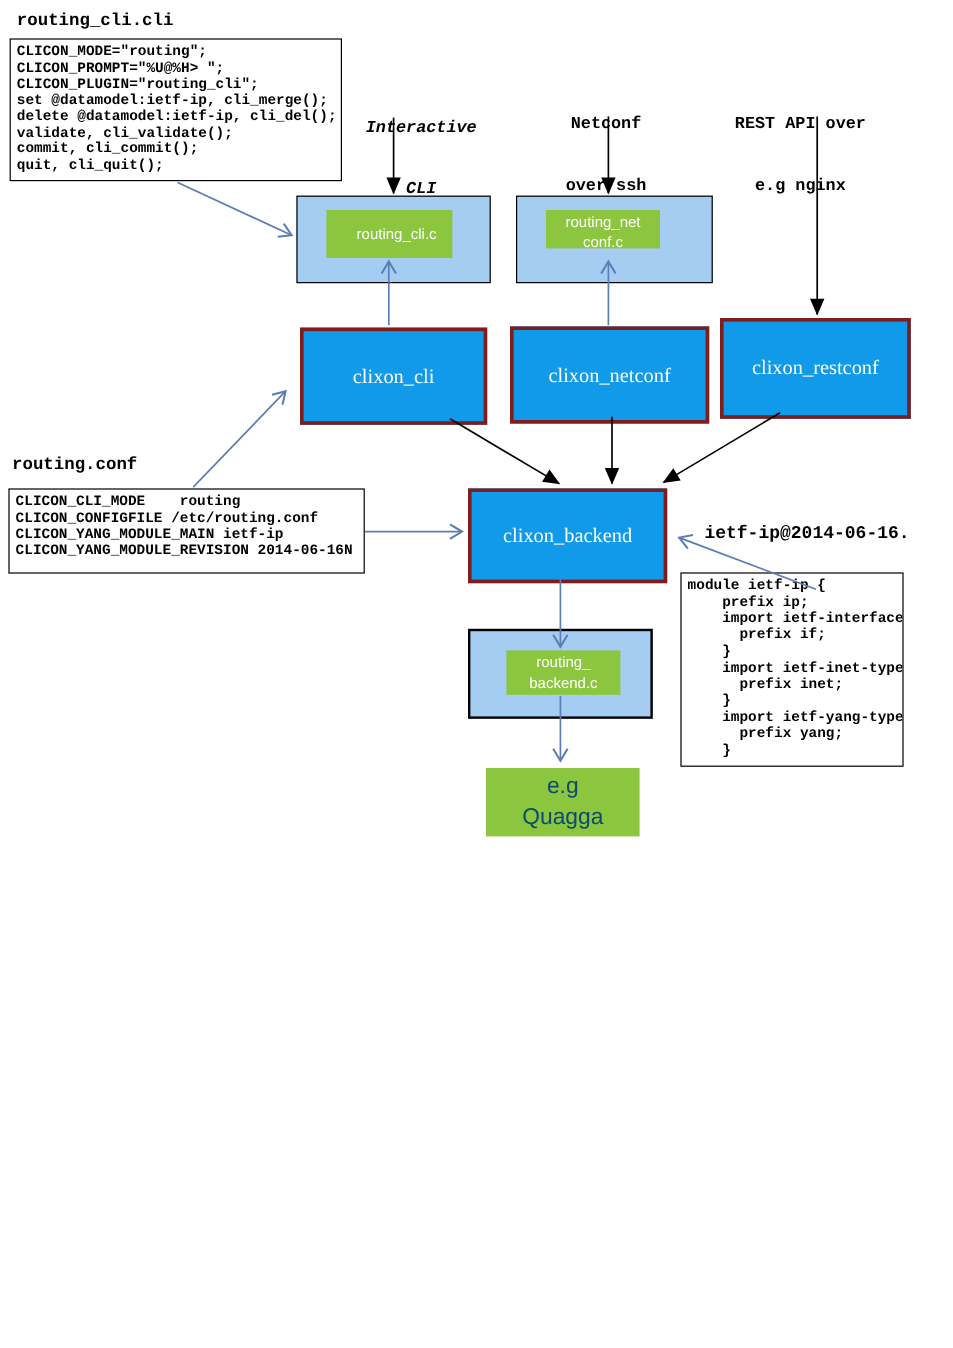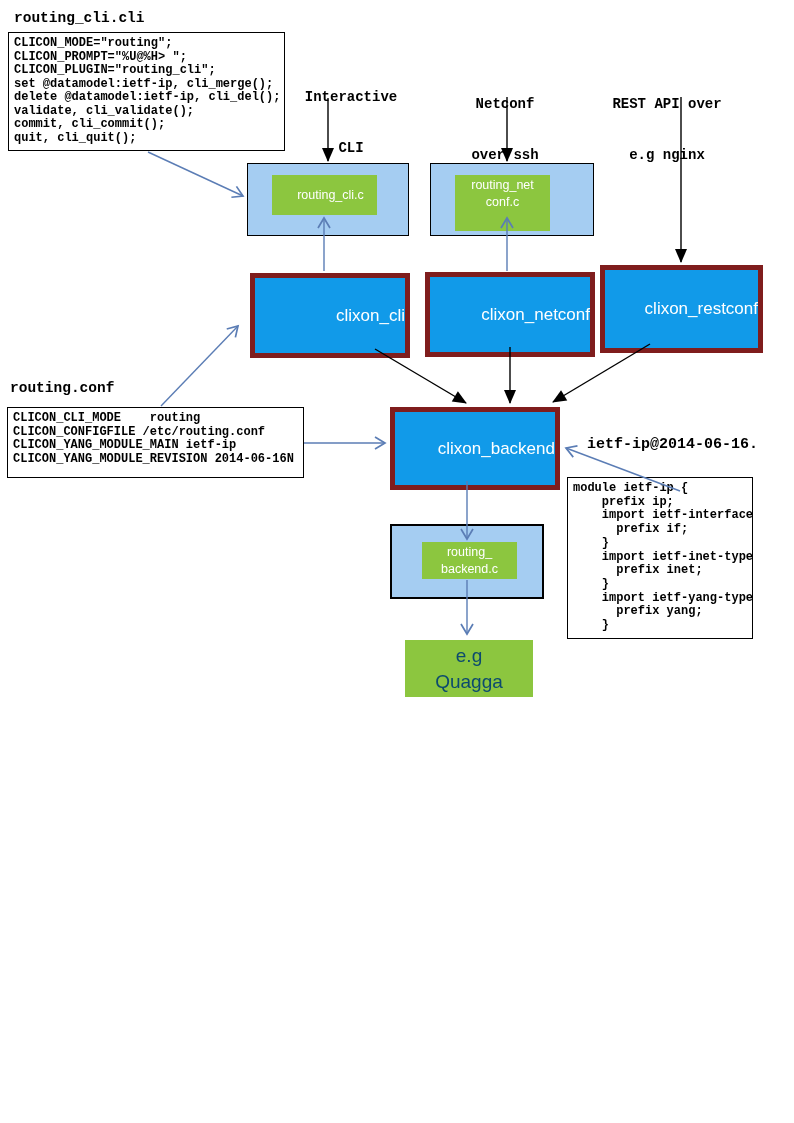--- a/index.html
+++ b/index.html
@@ -14,23 +14,23 @@
                font-weight:bold;font-size:14px;line-height:17px;text-align:center;white-space:pre;}
   
   .code-box{border:1px solid #000;background:#fff;padding:4px 5px;overflow:hidden;}
   .code-line{font-family:"Liberation Mono","DejaVu Sans Mono",monospace;
              font-weight:bold;font-size:12px;line-height:13.5px;white-space:pre;}
   
   .panel{background:var(--lightblue);border:1.5px solid #000;}
   .plugin{background:var(--green);color:#fff;text-align:center;
           font-family:"Liberation Sans","DejaVu Sans",sans-serif;}
   .plugin-label{font-size:12.5px;line-height:17px;}
-  .process{background:var(--procblue);border:5px solid #7f1d1d;color:#fff;
-           display:flex;align-items:center;justify-content:flex-end;
-           font-family:Liberation Sans, sans-serif;font-size:17px;}
+  .process{background:var(--procblue);border:3px solid #7f1d1d;color:#fff;
+           display:flex;align-items:center;justify-content:center;
+           font-family:Liberation Serif, serif;font-size:17px;}
   .quagga{background:var(--green);color:#0c4a6e;text-align:center;
           font-family:"Liberation Sans","DejaVu Sans",sans-serif;
           font-size:19px;line-height:26px;padding-top:3px;}
   .yang-title{font-family:"Liberation Mono","DejaVu Sans Mono",monospace;
               font-weight:bold;font-size:15px;white-space:pre;}
   svg.overlay{position:absolute;left:0;top:0;pointer-events:none;}
   :root{--lightblue:#a5cdf2;--green:#8cc63f;--procblue:#119ae9;--arrowblue:#5b7db5;}
 </style>
 </head>
 <body>
@@ -66,42 +66,42 @@
   <div class="code-line" style="line-height:13.7px;">      prefix if;</div>
   <div class="code-line" style="line-height:13.7px;">    }</div>
   <div class="code-line" style="line-height:13.7px;">    import ietf-inet-type</div>
   <div class="code-line" style="line-height:13.7px;">      prefix inet;</div>
   <div class="code-line" style="line-height:13.7px;">    }</div>
   <div class="code-line" style="line-height:13.7px;">    import ietf-yang-type</div>
   <div class="code-line" style="line-height:13.7px;">      prefix yang;</div>
   <div class="code-line" style="line-height:13.7px;">    }</div>
 </div>
 
-<div class="abs proto-label" style="left:280px;top:55px;width:142px;">
+<div class="abs proto-label" style="left:280px;top:65px;width:142px;font-style:italic;">
   <div>Interactive</div>
   <div>CLI</div>
 </div>
 
 <div class="abs proto-label" style="left:434px;top:62px;width:142px;">
   <div>Netconf</div>
   <div>over ssh</div>
 </div>
 
 <div class="abs proto-label" style="left:596px;top:62px;width:142px;">
   <div>REST API over</div>
   <div>e.g nginx</div>
 </div>
 
 <div class="abs panel" style="left:247px;top:163px;width:160px;height:71px;"></div>
 <div class="abs plugin" style="left:272px;top:175px;width:105px;height:40px;">
   <div class="plugin-label" style="line-height:40px;margin-left:12px;">routing_cli.c</div>
 </div>
 
 <div class="abs panel" style="left:430px;top:163px;width:162px;height:71px;"></div>
-<div class="abs plugin" style="left:455px;top:175px;width:95px;height:56px;padding-top:2px;box-sizing:border-box;">
+<div class="abs plugin" style="left:455px;top:175px;width:95px;height:32px;padding-top:2px;box-sizing:border-box;">
   <div class="plugin-label">routing_net</div>
   <div class="plugin-label">conf.c</div>
 </div>
 
 <div class="abs process" style="left:250px;top:273px;width:150px;height:75px;">
   <span>clixon_cli</span>
 </div>
 
 <div class="abs process" style="left:425px;top:272px;width:160px;height:75px;">
   <span>clixon_netconf</span>

